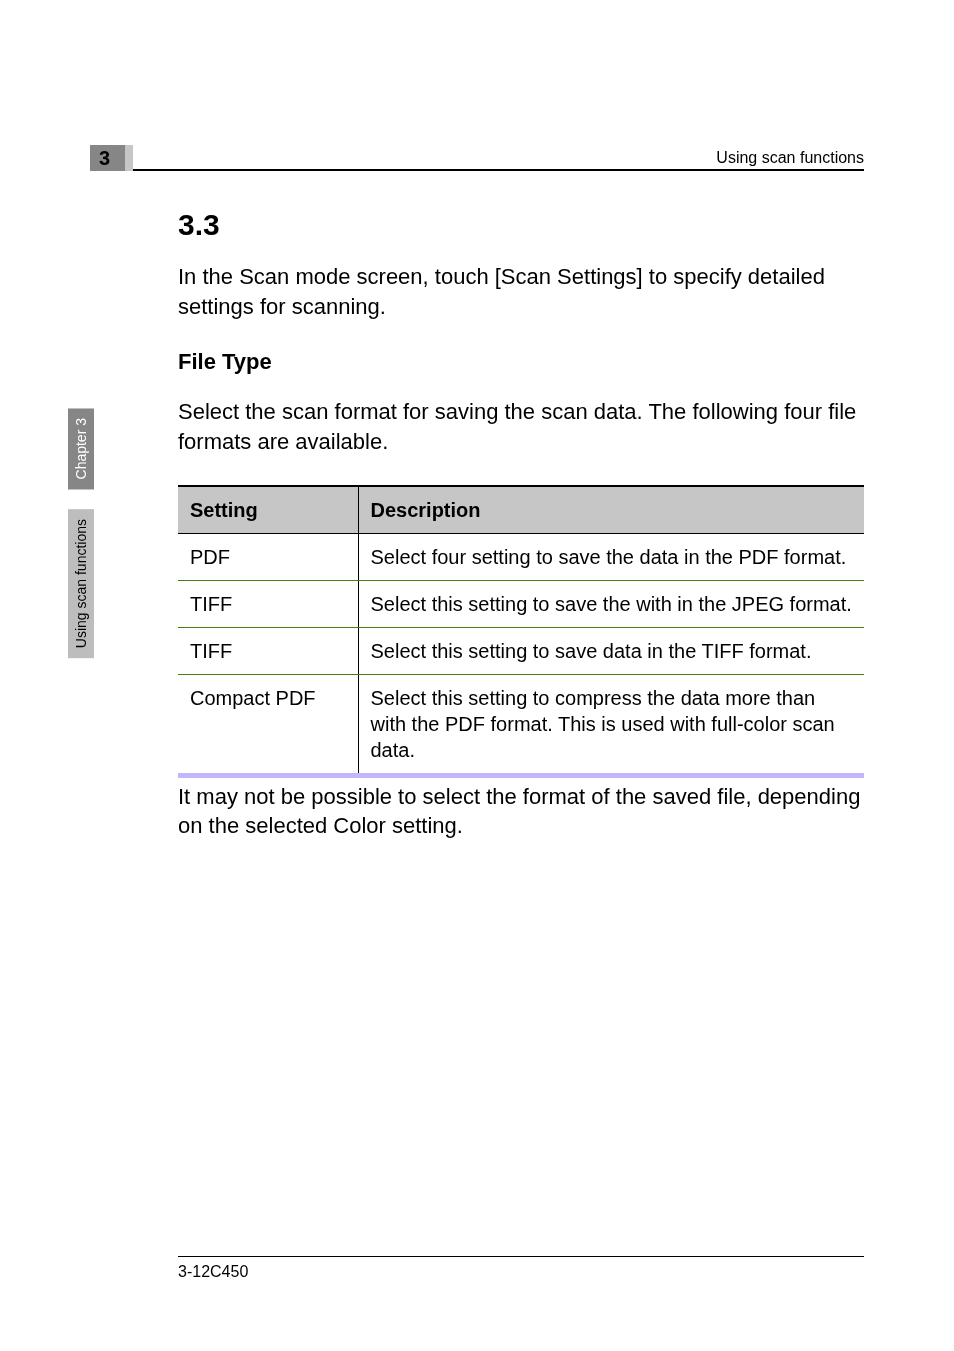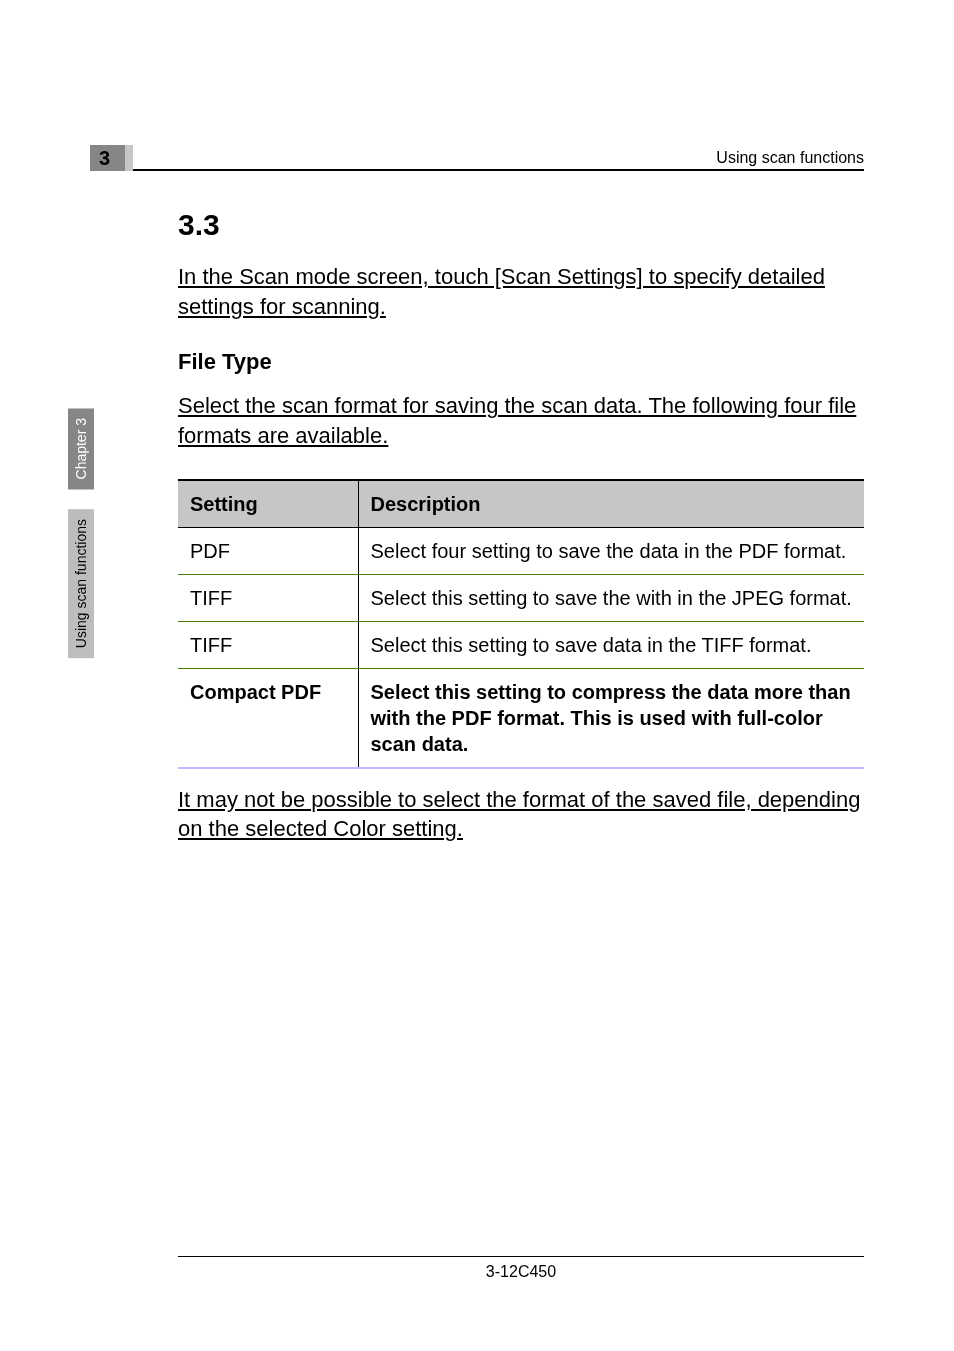--- a/index.html
+++ b/index.html
@@ -84,27 +84,26 @@
   .section-title {
     font-size: 30px;
     font-weight: bold;
     line-height: 1.3;
   }
 
   .body-text {
     font-size: 22px;
     line-height: 1.35;
     margin-bottom: 28px;
-    text-decoration: underline;
   }
 
   .subhead {
     font-size: 22px;
     font-weight: bold;
-    margin-bottom: 16px;
+    margin-bottom: 22px;
   }
 
   .side-tabs {
     position: absolute;
     left: 68px;
     top: 408px;
     width: 30px;
   }
   .tab {
     background: #868686;
@@ -120,21 +119,21 @@
   .tab.light {
     background: #bdbdbd;
     color: #000;
     font-size: 14px;
   }
 
   table.settings {
     width: 100%;
     border-collapse: collapse;
     margin-top: 18px;
-    margin-bottom: 16px;
+    margin-bottom: 4px;
   }
   table.settings th, table.settings td {
     text-align: left;
     vertical-align: top;
     padding: 10px 12px;
     font-size: 20px;
     line-height: 1.3;
   }
   table.settings th {
     background: #c6c6c6;
@@ -143,41 +142,40 @@
     border-bottom: 1.5px solid #000;
   }
   table.settings th:first-child {
     width: 180px;
     border-right: 1.5px solid #000;
   }
   table.settings td {
     border-bottom: 1px solid #4d7c0f;
   }
   table.settings tr:last-child td {
-    border-bottom: 2px solid #c4b5fd;
-    font-weight: bold;
+    border-bottom: 5px solid #c4b5fd;
   }
   table.settings td:first-child {
     border-right: 1.5px solid #000;
   }
 
   .footer {
     position: absolute;
     left: 178px;
     right: 90px;
     bottom: 70px;
   }
   .footer-rule {
     height: 1px;
     background: #000;
     margin-bottom: 6px;
   }
   .footer-row {
     display: flex;
-    justify-content: center;
+    justify-content: flex-start;
     font-size: 16px;
   }
 </style>
 </head>
 <body>
 
 <div class="page">
 
   <div class="header-bar">
     <div class="chapter-num-box">

